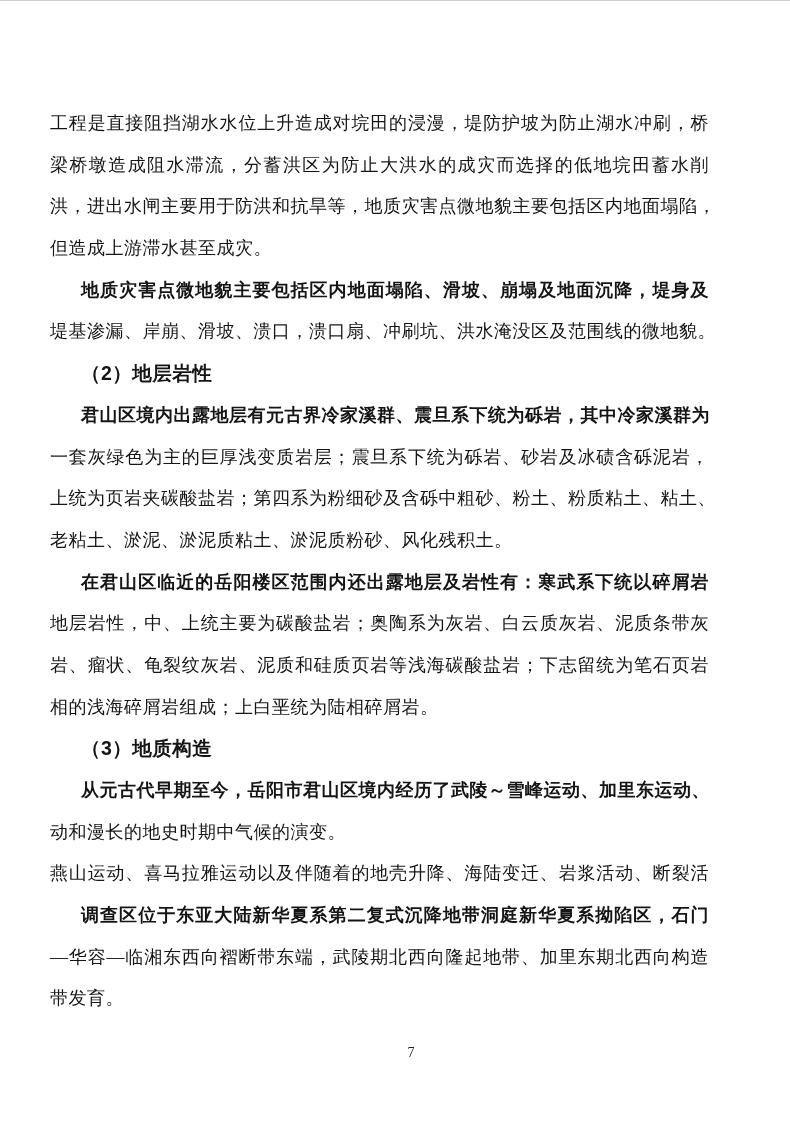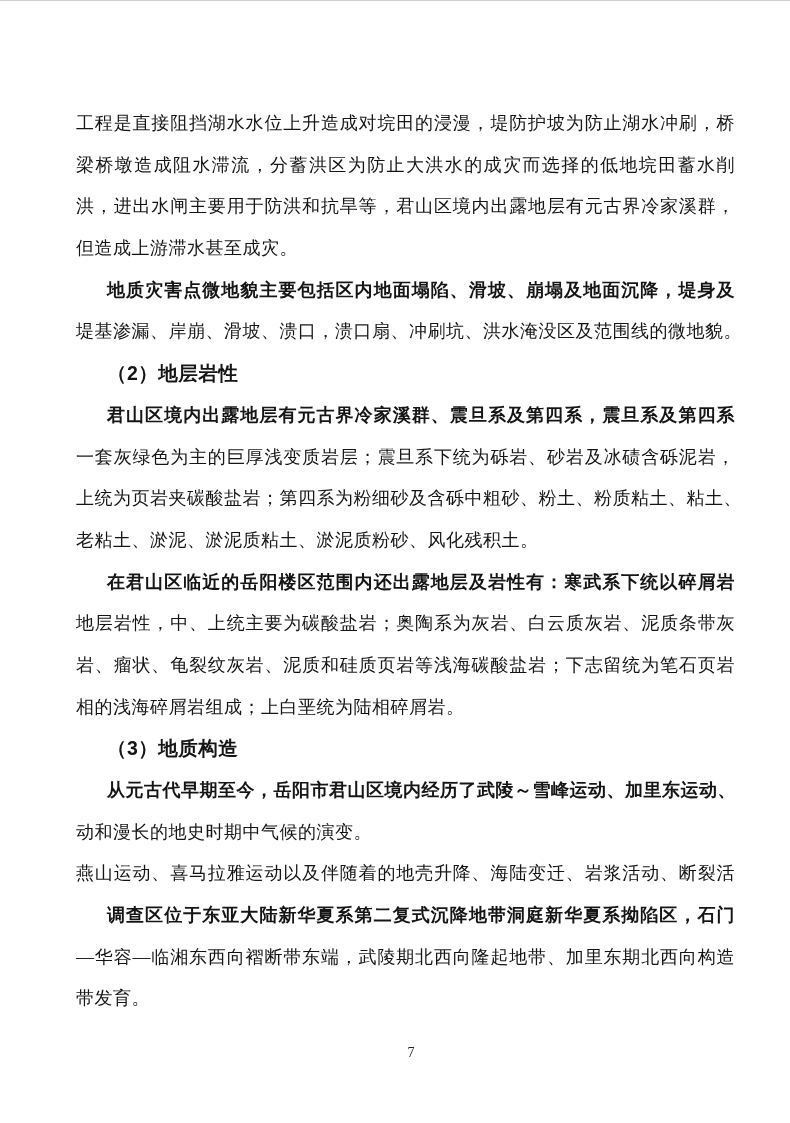--- a/index.html
+++ b/index.html
@@ -13,21 +13,21 @@
     color: #151515;
   }
   .scan-artifact {
     position: absolute;
     top: 0; left: 0;
     width: 100%; height: 1px;
     background: #cfcfcf;
   }
   .doc-body {
     position: absolute;
-    left: 76px;
+    left: 50px;
     top: 103px;
     width: 659px;
   }
   .line {
     height: 41.7px;
     line-height: 41.7px;
     font-size: 18px;
     letter-spacing: 0.5px;
     text-align: justify;
     text-align-last: justify;
@@ -63,30 +63,30 @@
 </style>
 </head>
 <body>
 
 <div class="scan-artifact"></div>
 
 <div class="doc-body">
     <div>
       <div class="line">工程是直接阻挡湖水水位上升造成对垸田的浸漫，堤防护坡为防止湖水冲刷，桥</div>
       <div class="line">梁桥墩造成阻水滞流，分蓄洪区为防止大洪水的成灾而选择的低地垸田蓄水削</div>
-      <div class="line">洪，进出水闸主要用于防洪和抗旱等，君山区境内出露地层有元古界冷家溪群，</div>
+      <div class="line">洪，进出水闸主要用于防洪和抗旱等，地质灾害点微地貌主要包括区内地面塌陷，</div>
       <div class="line last">但造成上游滞水甚至成灾。</div>
     </div>
     <div>
       <div class="line indent">地质灾害点微地貌主要包括区内地面塌陷、滑坡、崩塌及地面沉降，堤身及</div>
       <div class="line last">堤基渗漏、岸崩、滑坡、溃口，溃口扇、冲刷坑、洪水淹没区及范围线的微地貌。</div>
     </div>
     <div class="line heading">（2）地层岩性</div>
     <div>
-      <div class="line indent">君山区境内出露地层有元古界冷家溪群、震旦系及第四系，震旦系及第四系</div>
+      <div class="line indent">君山区境内出露地层有元古界冷家溪群、震旦系下统为砾岩，其中冷家溪群为</div>
       <div class="line">一套灰绿色为主的巨厚浅变质岩层；震旦系下统为砾岩、砂岩及冰碛含砾泥岩，</div>
       <div class="line">上统为页岩夹碳酸盐岩；第四系为粉细砂及含砾中粗砂、粉土、粉质粘土、粘土、</div>
       <div class="line last">老粘土、淤泥、淤泥质粘土、淤泥质粉砂、风化残积土。</div>
     </div>
     <div>
       <div class="line indent">在君山区临近的岳阳楼区范围内还出露地层及岩性有：寒武系下统以碎屑岩</div>
       <div class="line">地层岩性，中、上统主要为碳酸盐岩；奥陶系为灰岩、白云质灰岩、泥质条带灰</div>
       <div class="line">岩、瘤状、龟裂纹灰岩、泥质和硅质页岩等浅海碳酸盐岩；下志留统为笔石页岩</div>
       <div class="line last">相的浅海碎屑岩组成；上白垩统为陆相碎屑岩。</div>
     </div>

